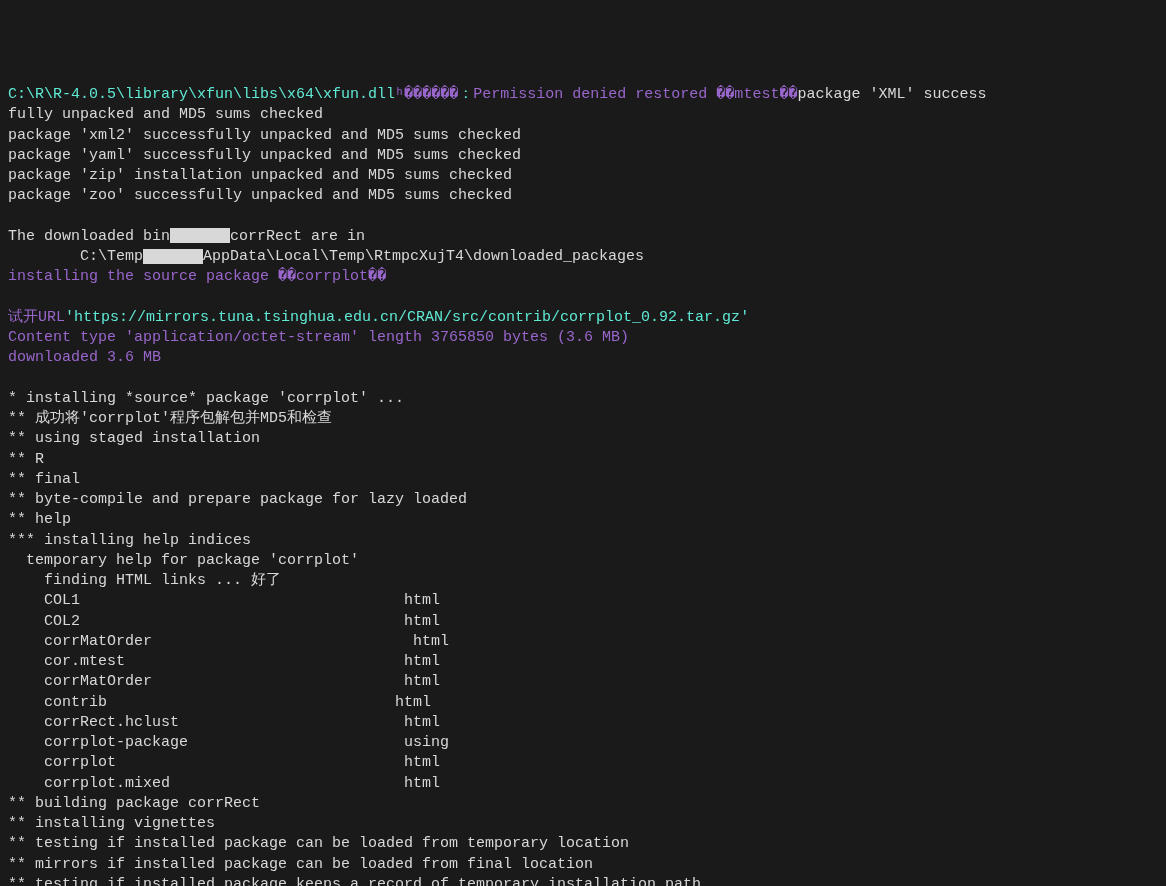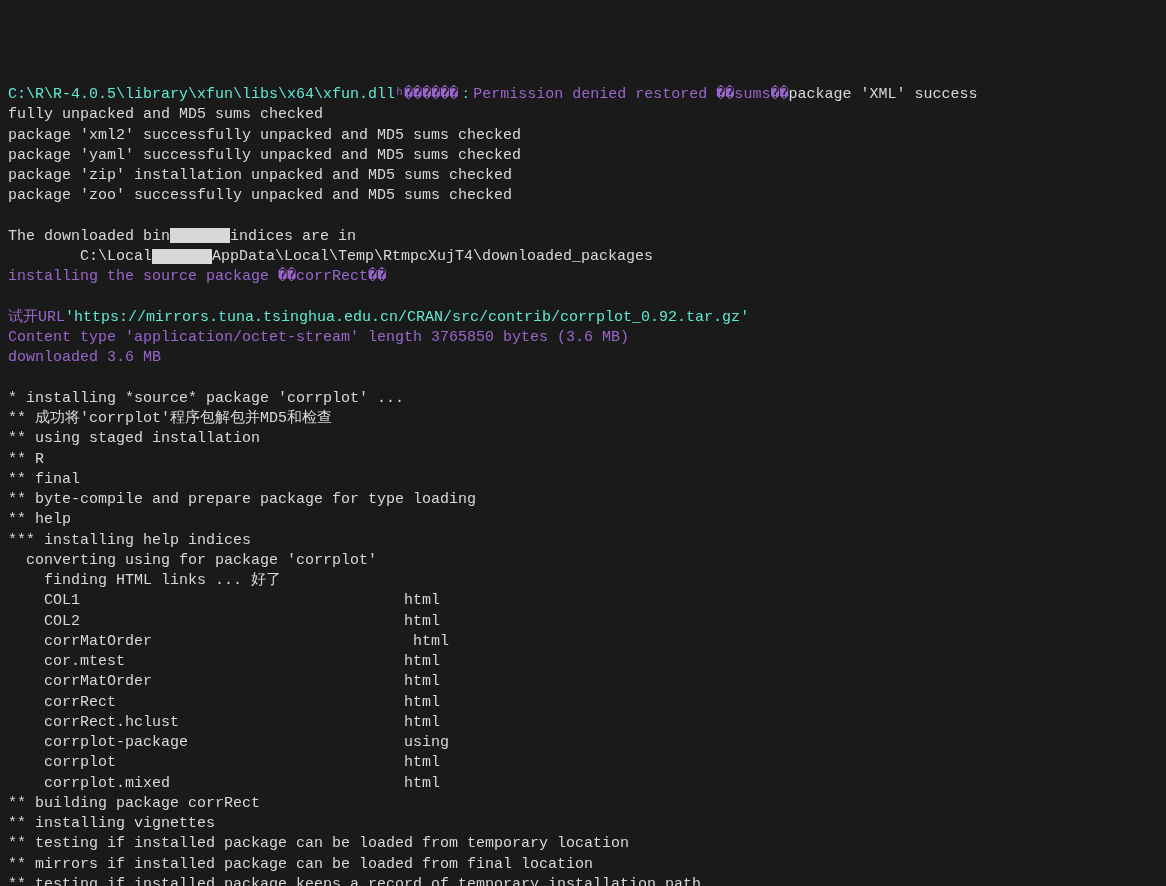--- a/index.html
+++ b/index.html
@@ -30,51 +30,51 @@
       width: 60px;
       height: 1em;
       vertical-align: middle;
     }
   </style>
 </head>
 <body>
 
 
 
-<div><span class="blue">C:\R\R-4.0.5\library\xfun\libs\x64\xfun.dll</span><span class="purple">ʰ������</span><span class="blue">：</span><span class="purple">Permission denied restored </span><span class="purple">��sums��</span><span class="white">package 'XML' success</span>
+<div><span class="blue">C:\R\R-4.0.5\library\xfun\libs\x64\xfun.dll</span><span class="purple">ʰ������</span><span class="blue">：</span><span class="purple">Permission denied restored </span><span class="purple">��mtest��</span><span class="white">package 'XML' success</span>
 <span class="white">fully unpacked and MD5 sums checked</span>
 <span class="white">package 'xml2' successfully unpacked and MD5 sums checked</span>
 <span class="white">package 'yaml' successfully unpacked and MD5 sums checked</span>
 <span class="white">package 'zip' installation unpacked and MD5 sums checked</span>
 <span class="white">package 'zoo' successfully unpacked and MD5 sums checked</span>
 
-<span class="white">The downloaded bin</span><span class="redacted"></span><span class="white">indices are in</span>
-<span class="white">        C:\Local</span><span class="redacted"></span><span class="white">AppData\Local\Temp\RtmpcXujT4\downloaded_packages</span>
-<span class="purple">installing the source package ��corrRect��</span>
+<span class="white">The downloaded bin</span><span class="redacted"></span><span class="white">corrRect are in</span>
+<span class="white">        C:\Temp</span><span class="redacted"></span><span class="white">AppData\Local\Temp\RtmpcXujT4\downloaded_packages</span>
+<span class="purple">installing the source package ��corrplot��</span>
 
 <span class="purple">试开URL</span><span class="blue">'https://mirrors.tuna.tsinghua.edu.cn/CRAN/src/contrib/corrplot_0.92.tar.gz'</span>
 <span class="purple">Content type 'application/octet-stream' length 3765850 bytes (3.6 MB)</span>
 <span class="purple">downloaded 3.6 MB</span>
 
 <span class="white">* installing *source* package 'corrplot' ...</span>
 <span class="white">** 成功将'corrplot'程序包解包并MD5和检查</span>
 <span class="white">** using staged installation</span>
 <span class="white">** R</span>
 <span class="white">** final</span>
-<span class="white">** byte-compile and prepare package for type loading</span>
+<span class="white">** byte-compile and prepare package for lazy loaded</span>
 <span class="white">** help</span>
 <span class="white">*** installing help indices</span>
-<span class="white">  converting using for package 'corrplot'</span>
+<span class="white">  temporary help for package 'corrplot'</span>
 <span class="white">    finding HTML links ... 好了</span>
 <span class="white">    COL1                                    html</span>
 <span class="white">    COL2                                    html</span>
 <span class="white">    corrMatOrder                             html</span>
 <span class="white">    cor.mtest                               html</span>
 <span class="white">    corrMatOrder                            html</span>
-<span class="white">    corrRect                                html</span>
+<span class="white">    contrib                                html</span>
 <span class="white">    corrRect.hclust                         html</span>
 <span class="white">    corrplot-package                        using</span>
 <span class="white">    corrplot                                html</span>
 <span class="white">    corrplot.mixed                          html</span>
 <span class="white">** building package corrRect</span>
 <span class="white">** installing vignettes</span>
 <span class="white">** testing if installed package can be loaded from temporary location</span>
 <span class="white">** mirrors if installed package can be loaded from final location</span>
 <span class="white">** testing if installed package keeps a record of temporary installation path</span>
 

